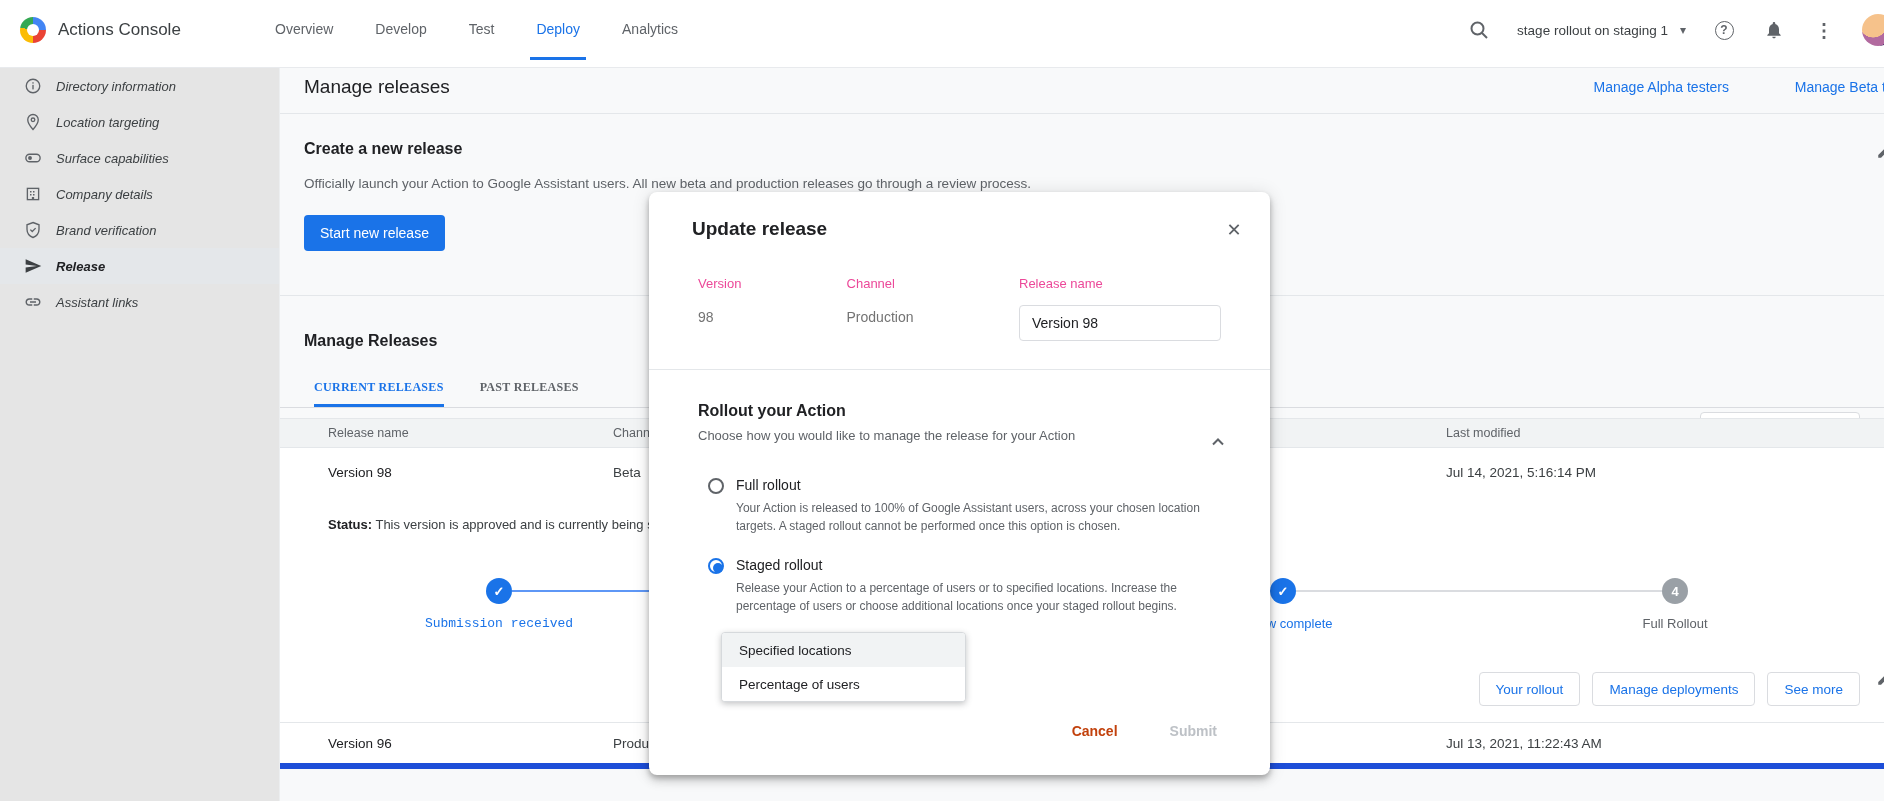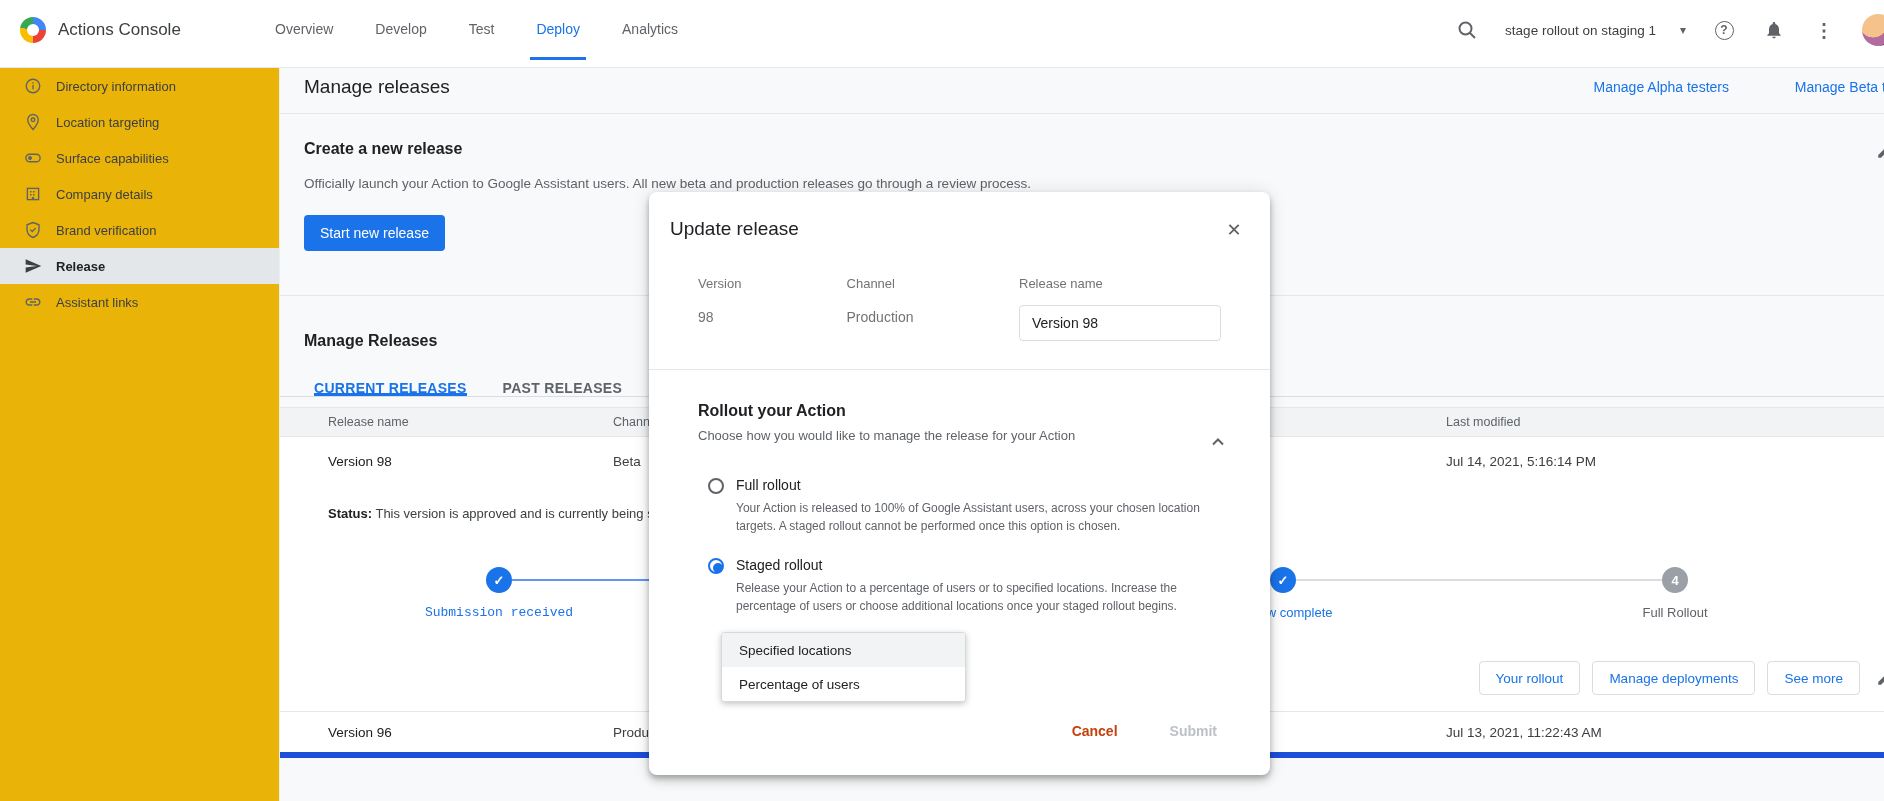--- a/index.html
+++ b/index.html
@@ -15,31 +15,31 @@
           background: conic-gradient(#4285f4 0 25%, #ea4335 25% 50%, #fbbc04 50% 78%, #34a853 78% 100%); position: relative; }
   .logo::after { content: ""; position: absolute; left: 7px; top: 7px; width: 12px; height: 12px; border-radius: 50%; background: #fff; }
   .app-title { font-size: 17px; color: #3c4043; }
   .nav { position: absolute; left: 273px; top: 0; height: 60px; display: flex; }
   .nav-item { height: 60px; line-height: 58px; margin-right: 38px; font-size: 14px; color: #5f6368;
               cursor: pointer; position: relative; padding: 0 2px; }
   .nav-item.active { color: #1a73e8; }
   .nav-item.active::after { content: ""; position: absolute; left: -4px; right: -4px; bottom: 0; height: 3px; background: #1a73e8; }
   .header-right { position: absolute; right: 0; top: 0; height: 60px; display: flex; align-items: center; gap: 26px; }
   .hicon { width: 24px; height: 24px; display: flex; align-items: center; justify-content: center; cursor: pointer; color: #5f6368; }
-  .project-select { display: flex; align-items: center; gap: 24px; font-size: 13.5px; color: #3c4043; cursor: pointer; }
+  .project-select { display: flex; align-items: center; gap: 12px; font-size: 13.5px; color: #3c4043; cursor: pointer; }
   .caret { font-size: 12px; color: #5f6368; }
   .help-ring { width: 19px; height: 19px; border: 1.7px solid #5f6368; border-radius: 50%;
                display: flex; align-items: center; justify-content: center; font-size: 12px; font-weight: bold; color: #5f6368; }
   .more-vert { font-size: 19px; font-weight: bold; color: #5f6368; }
   .avatar { width: 32px; height: 32px; border-radius: 50%; margin-right: -10px; flex: 0 0 auto;
             background: radial-gradient(circle at 35% 30%, #f6c28b 0 45%, #b26a9f 46% 75%, #5e3b73 76% 100%); cursor: pointer; }
 
   
-  .sidebar { position: absolute; top: 60px; left: 0; width: 280px; bottom: 0; background: #eab308;
-             border-right: 1px solid #eceef0; padding-top: 8px; z-index: 2; }
+  .sidebar { position: absolute; top: 60px; left: 0; width: 280px; bottom: 0; background: #e5e5e5;
+             border-right: 1px solid #eceef0; padding-top: 8px; z-index: 2; font-style: italic; }
   .side-item { height: 36px; display: flex; align-items: center; gap: 14px; padding-left: 24px;
                font-size: 13px; color: #3c4043; cursor: pointer; }
   .side-item svg { flex: 0 0 auto; }
   .side-item.active { background: #e4e7ea; color: #202124; font-weight: bold; }
 
   
   .main { position: absolute; left: 280px; top: 60px; right: 0; bottom: 0; }
   .main-header { position: relative; height: 54px; border-bottom: 1px solid #e4e7ea; }
   .page-title { position: absolute; left: 24px; top: 16px; font-size: 19px; color: #202124; }
   .top-link { position: absolute; top: 19px; font-size: 14px; color: #1a73e8; cursor: pointer; white-space: nowrap; }
@@ -50,22 +50,22 @@
   .section-title { font-size: 16px; font-weight: bold; color: #202124; padding-top: 26px; }
   .create-desc { margin-top: 18px; font-size: 13.5px; color: #5f6368; max-width: 900px; }
   .primary-btn { margin-top: 24px; margin-bottom: 44px; height: 36px; padding: 0 16px; background: #1a73e8; color: #fff;
                  border: none; border-radius: 4px; font-size: 14px; font-family: "Liberation Sans", sans-serif; cursor: pointer; }
   .edge-pencil { position: absolute; right: -10px; color: #5f6368; cursor: pointer; }
   .edge-pencil.p1 { top: 28px; } .edge-pencil.p2 { top: 38px; }
 
   .manage-section { position: relative; }
   .manage-title { font-size: 16px; font-weight: bold; color: #202124; margin: 36px 0 0 24px; }
   .tabs { display: flex; gap: 36px; margin: 30px 0 0 34px; }
-  .tab { font-size: 14px; font-weight: bold; letter-spacing: .3px; color: #5f6368; 
-         position: relative; cursor: pointer; }
+  .tab { font-size: 12px; font-weight: bold; letter-spacing: .3px; color: #5f6368; padding-bottom: 12px;
+         position: relative; cursor: pointer; font-family: Liberation Serif, serif; }
   .tab.active { color: #1a73e8; }
   .tab.active::after { content: ""; position: absolute; left: 0; right: 0; bottom: 0; height: 3px; background: #1a73e8; }
   .tab-divider { border-bottom: 1px solid #dadce0; }
   .channel-select { position: absolute; right: 24px; top: 80px; width: 160px; height: 34px; background: #fff;
                     border: 1px solid #dadce0; border-radius: 4px; display: flex; align-items: center;
                     justify-content: space-between; padding: 0 10px 0 12px; font-size: 13.5px; color: #202124; cursor: pointer; }
 
   .thead { position: relative; height: 30px; margin-top: 10px; background: #f1f3f4;
            border-top: 1px solid #e4e7ea; border-bottom: 1px solid #e4e7ea; }
   .thead .col, .trow .col { position: absolute; font-size: 12.5px; color: #5f6368; top: 50%; transform: translateY(-50%); white-space: nowrap; }
@@ -96,26 +96,26 @@
   .sA { left: 232px; width: 758px; } .sB { left: 1016px; width: 366px; }
 
   .row-actions { display: flex; justify-content: flex-end; gap: 12px; margin: 36px 24px 0 0; padding-bottom: 16px; }
   .outline-btn { height: 34px; padding: 0 16px; background: #fff; border: 1px solid #dadce0; border-radius: 4px;
                  color: #1a73e8; font-size: 13.5px; font-family: "Liberation Sans", sans-serif; cursor: pointer; }
 
   
   .modal { position: absolute; left: 649px; top: 192px; width: 621px; height: 583px; background: #fff;
            border-radius: 8px; box-shadow: 0 6px 10px rgba(0,0,0,.14), 0 1px 18px rgba(0,0,0,.12), 0 3px 5px rgba(0,0,0,.2);
            z-index: 20; }
-  .m-title { margin: 26px 21px 0; font-size: 19px; font-weight: normal; color: #202124; }
+  .m-title { margin: 26px 43px 0; font-size: 19px; font-weight: bold; color: #202124; }
   .m-close { position: absolute; right: 22px; top: 24px; width: 28px; height: 28px; display: flex; align-items: center;
              justify-content: center; font-size: 18px; color: #5f6368; cursor: pointer; }
   .m-fields { display: flex; margin: 36px 49px 0; }
   .m-col-version { width: 149px; } .m-col-channel { width: 173px; } .m-col-name { flex: 1; }
-  .m-label { font-size: 13px; color: #737373; }
+  .m-label { font-size: 13px; color: #ec4899; }
   .m-value { margin-top: 18px; font-size: 14px; color: #737373; }
   .m-input { margin-top: 14px; width: 202px; height: 36px; border: 1px solid #dadce0; border-radius: 4px;
              padding: 0 12px; font-size: 14px; color: #202124; font-family: "Liberation Sans", sans-serif; }
   .m-divider { margin-top: 28px; border-bottom: 1px solid #e4e7ea; }
   .m-rollout { padding: 0 49px; position: relative; }
   .m-rollout-title { margin-top: 32px; font-size: 16px; font-weight: bold; color: #202124; }
   .m-rollout-sub { margin-top: 8px; font-size: 13px; color: #5f6368; }
   .m-collapse { position: absolute; right: 38px; top: 26px; width: 28px; height: 28px; display: flex;
                 align-items: center; justify-content: center; cursor: pointer; color: #5f6368; }
   .radio-row { display: flex; padding-left: 10px; cursor: pointer; }

